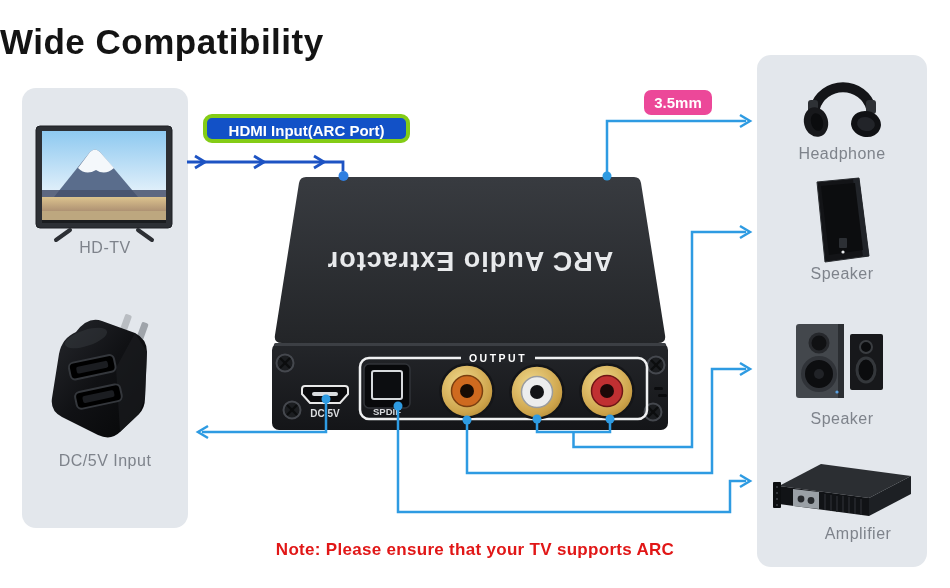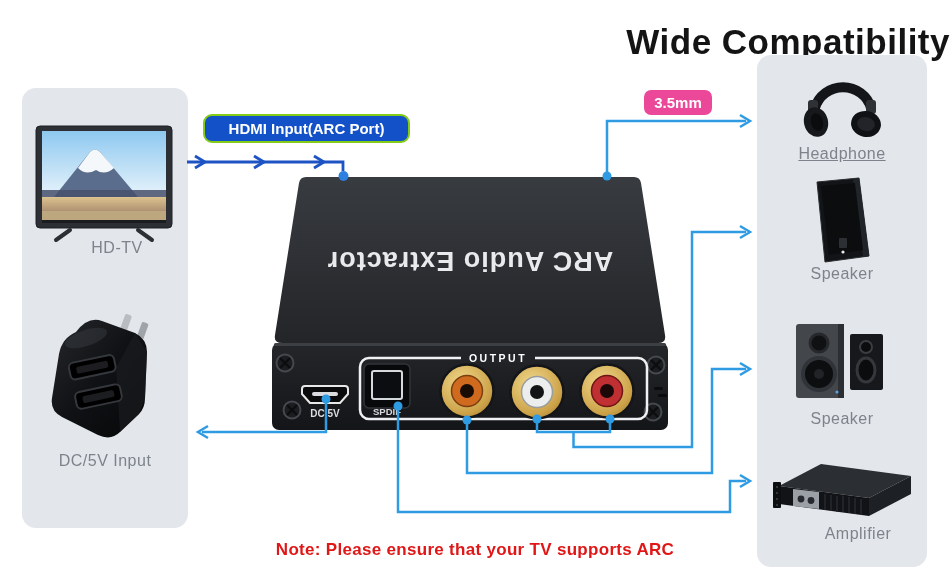--- a/index.html
+++ b/index.html
@@ -5,38 +5,38 @@
   html,body{margin:0;padding:0;background:#ffffff;}
   #stage{
     position:relative; width:950px; height:588px; overflow:hidden;
     background:#ffffff; font-family:"Liberation Sans", sans-serif;
   }
   .abs{position:absolute;}
   .card{
     position:absolute; background:#e3e7ec; border-radius:14px;
   }
   .title{
-    position:absolute; top:22px; left:0; width:950px; text-align:right;
+    position:absolute; top:22px; left:0; width:950px; text-align:left;
     font-size:35px; font-weight:bold; color:#141414; letter-spacing:0.5px;
   }
   .note{
     position:absolute; top:540px; left:0; width:950px; text-align:center;
     font-size:17px; font-weight:bold; color:#e11717; letter-spacing:0.3px;
   }
   .dev-label{
     position:absolute; text-align:center; font-size:16px; color:#7e838b;
     letter-spacing:0.5px;
   }
   .badge{
     position:absolute; box-sizing:border-box; text-align:center; color:#ffffff;
     font-weight:bold;
   }
   .badge-hdmi{
     left:203px; top:114px; width:207px; height:29px; line-height:25px;
-    background:#1251c7; border:2px solid #84cc16; border-radius:9px; font-size:15px;
+    background:#1251c7; border:4px solid #84cc16; border-radius:9px; font-size:15px;
   }
   .badge-jack{
     left:644px; top:90px; width:68px; height:25px; line-height:25px;
     background:#ec4899; border-radius:7px; font-size:15px;
   }
   svg{display:block;}
   svg text{font-family:"Liberation Sans", sans-serif;}
   .noptr{pointer-events:none;}
 </style>
 </head>
@@ -63,21 +63,21 @@
     <rect x="8" y="7" width="124" height="66" fill="url(#sky)"></rect>
     <path d="M 20 73 L 56 28 Q 61 23 66 28 L 104 73 Z" fill="#5a6d8c"></path>
     <path d="M 44 44 L 56 28 Q 61 23 66 28 L 80 44 Q 71 52 62 46 Q 52 52 44 44 Z" fill="#f4f8fb"></path>
     <rect x="8" y="66" width="124" height="9" fill="#46506b" opacity="0.85"></rect>
     <rect x="8" y="73" width="124" height="14" fill="url(#water)"></rect>
     <rect x="8" y="87" width="124" height="10" fill="#bda77f"></rect>
     <rect x="8" y="96" width="124" height="3" fill="#1a1c1f"></rect>
     <path d="M 36 106 L 22 116" stroke="#2c2f34" stroke-width="4" stroke-linecap="round"></path>
     <path d="M 104 106 L 118 116" stroke="#2c2f34" stroke-width="4" stroke-linecap="round"></path>
   </svg>
-  <div class="dev-label" style="left:22px; top:239px; width:166px;padding-left:12px;">HD-TV</div>
+  <div class="dev-label" style="left:22px; top:239px; width:166px;">HD-TV</div>
 
   <svg class="abs" style="left:42px; top:308px;" width="120" height="132" viewBox="0 0 120 132">
     <defs>
       <linearGradient id="adg" x1="0" y1="0" x2="1" y2="1">
         <stop offset="0" stop-color="#26282d"></stop>
           <stop offset="0.5" stop-color="#101114"></stop>
           <stop offset="1" stop-color="#060708"></stop>
       </linearGradient>
     </defs>
     <rect x="80" y="6" width="7" height="20" rx="2" fill="#b9bdc2" transform="rotate(20 83 16)"></rect>
@@ -98,21 +98,21 @@
 
   <svg class="abs" style="left:800px; top:66px;" width="86" height="78" viewBox="0 0 86 78">
     <path d="M 15 42 A 29 28 0 0 1 71 42" stroke="#141518" stroke-width="10" fill="none" stroke-linecap="round"></path>
     <rect x="8" y="34" width="10" height="14" rx="3" fill="#2e3135"></rect>
     <rect x="66" y="34" width="10" height="14" rx="3" fill="#2e3135"></rect>
     <ellipse cx="16" cy="56" rx="12" ry="15" fill="#17181b" transform="rotate(-14 16 56)"></ellipse>
     <ellipse cx="17" cy="56" rx="6" ry="9" fill="#0b0c0e" transform="rotate(-14 17 56)"></ellipse>
     <ellipse cx="66" cy="58" rx="15" ry="13" fill="#101114" transform="rotate(12 66 58)"></ellipse>
     <ellipse cx="66" cy="58" rx="9" ry="7" fill="#222429" transform="rotate(12 66 58)"></ellipse>
   </svg>
-  <div class="dev-label" style="left:757px; top:145px; width:170px;text-decoration:underline;">Headphone</div>
+  <div class="dev-label" style="left:757px; top:145px; width:170px;">Headphone</div>
 
   <svg class="abs" style="left:803px; top:176px;" width="78" height="88" viewBox="0 0 78 88">
     <path d="M 14 6 L 56 2 L 66 80 L 22 86 Z" fill="#131417" stroke="#2a2d31"></path>
     <path d="M 56 2 L 66 80 L 60 81 L 50 3 Z" fill="#212429"></path>
     <path d="M 18 10 L 52 7 L 60 74 L 26 79 Z" fill="#0c0d0f"></path>
     <rect x="36" y="62" width="8" height="10" rx="1" fill="#2c2f34"></rect>
     <circle cx="40" cy="76" r="1.6" fill="#e8eaec"></circle>
   </svg>
   <div class="dev-label" style="left:757px; top:265px; width:170px;">Speaker</div>
 

